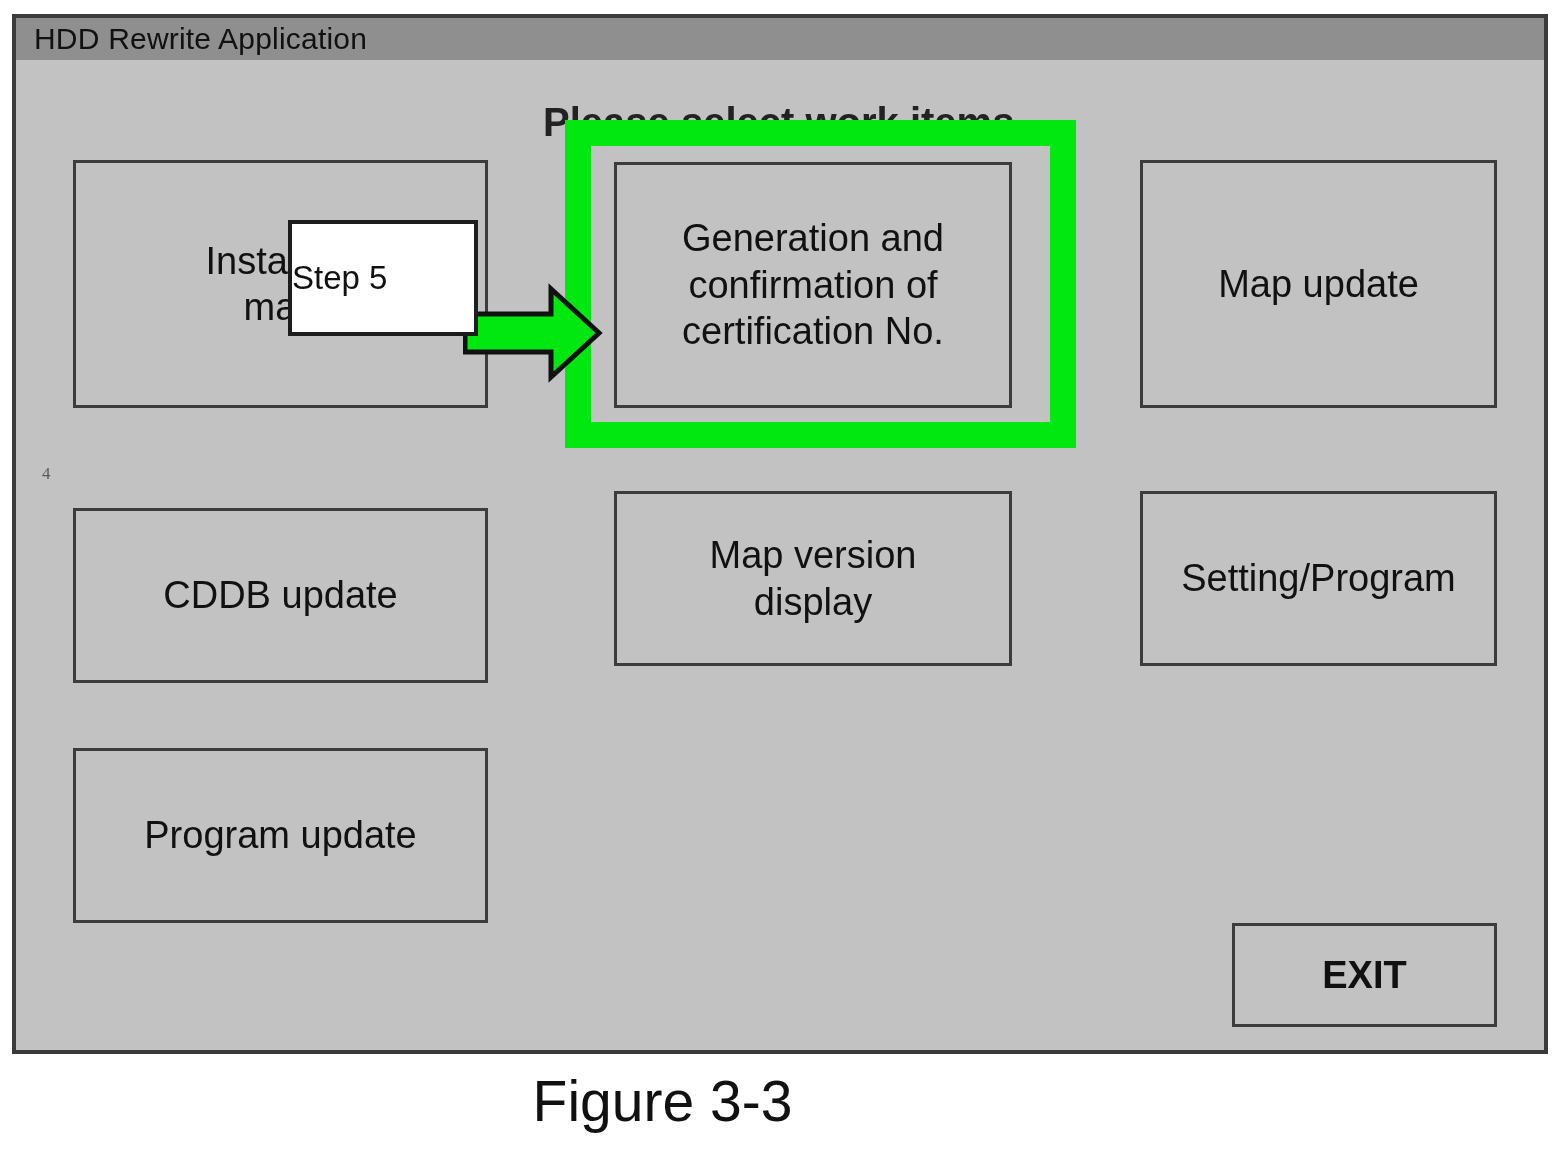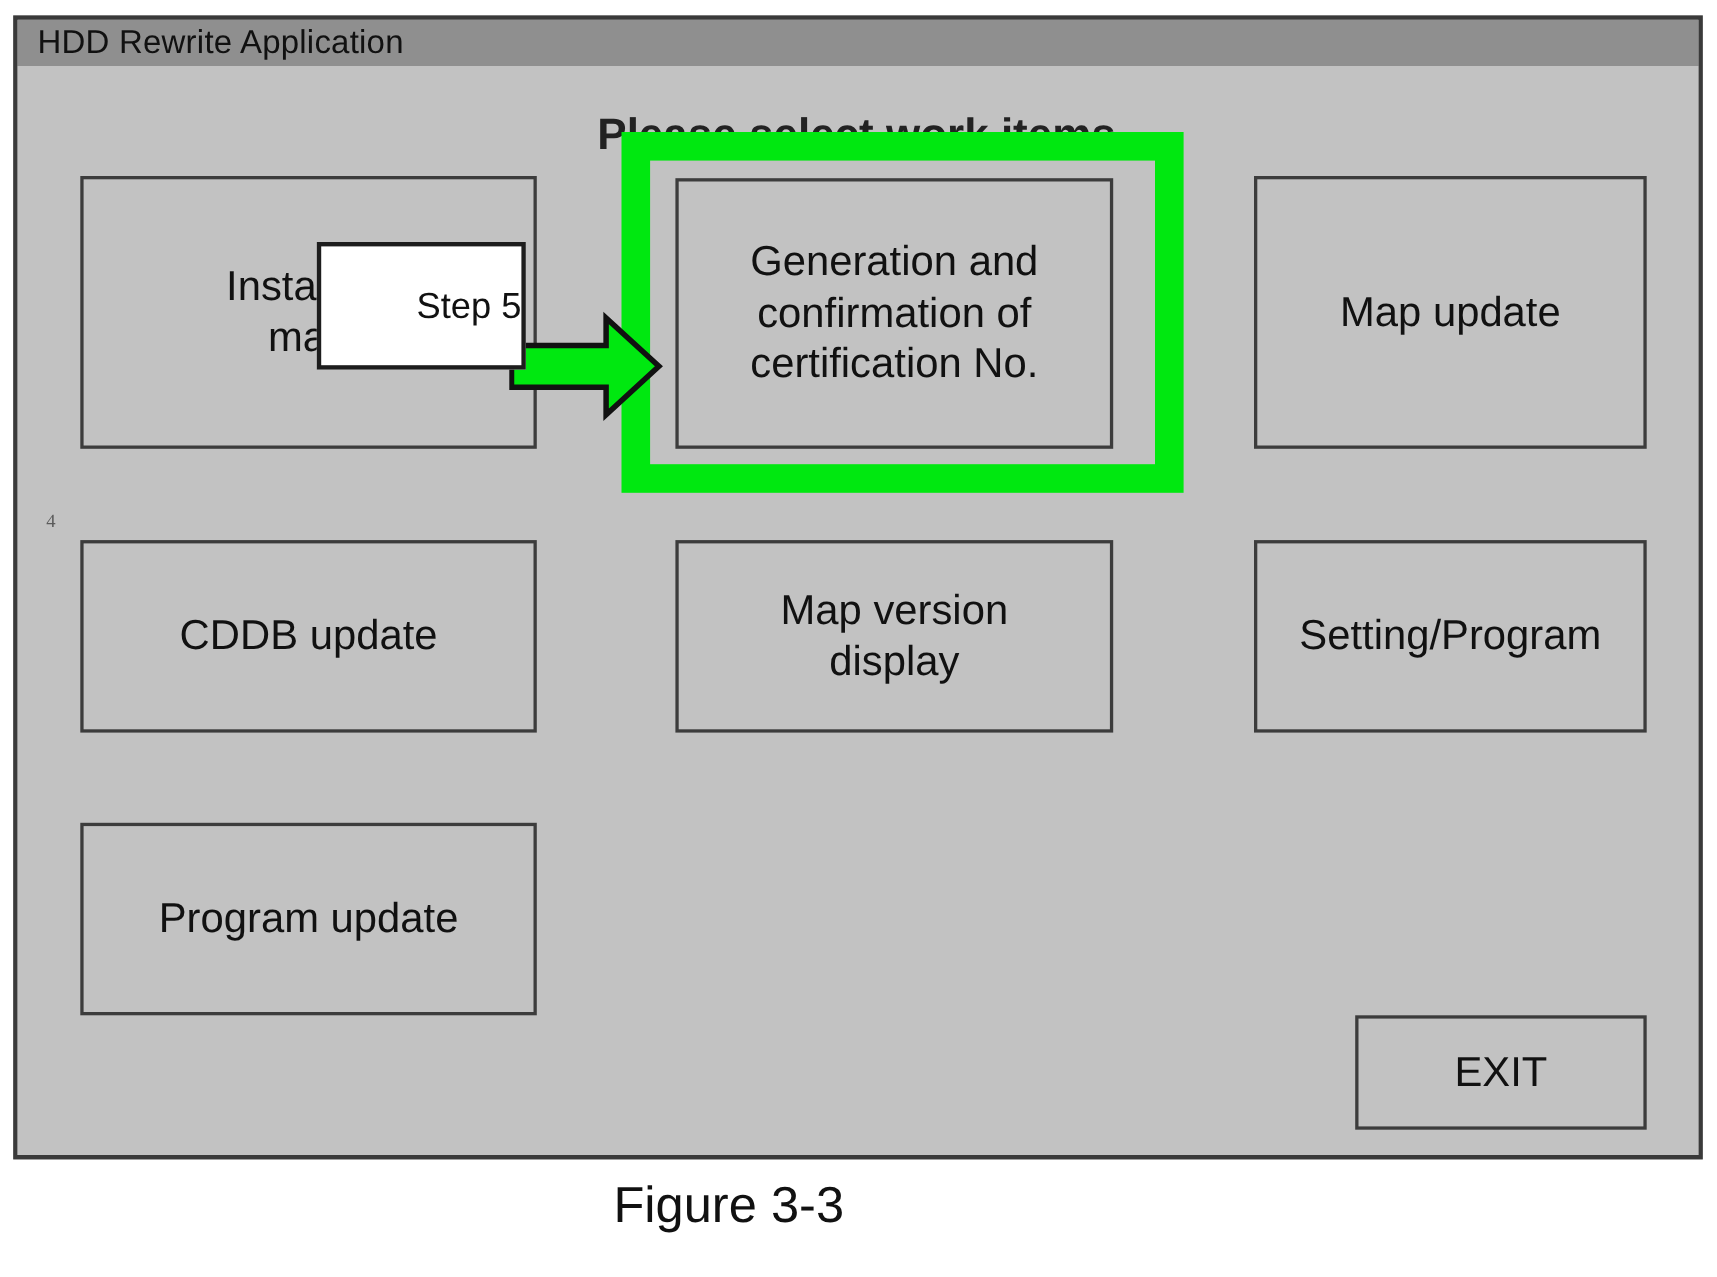--- a/index.html
+++ b/index.html
@@ -88,25 +88,25 @@
   }
   .work-button .btn-label {
     display: block;
     white-space: pre-line;
   }
 
   
   #btn-installing-map   { left: 57px;   top: 100px; width: 415px;  height: 248px; }
   #btn-generation       { left: 598px;  top: 102px; width: 398px;  height: 246px; text-align: center; }
   #btn-map-update       { left: 1124px; top: 100px; width: 357px;  height: 248px; }
-  #btn-cddb-update      { left: 57px;   top: 431px; width: 415px;  height: 175px; }
+  #btn-cddb-update      { left: 57px;   top: 448px; width: 415px;  height: 175px; }
   #btn-map-version      { left: 598px;  top: 431px; width: 398px;  height: 175px; }
   #btn-setting-history  { left: 1124px; top: 431px; width: 357px;  height: 175px; }
   #btn-program-update   { left: 57px;   top: 688px; width: 415px;  height: 175px; }
-  #btn-exit             { left: 1216px; top: 863px; width: 265px;  height: 104px; }
+  #btn-exit             { left: 1216px; top: 863px; width: 265px;  height: 104px; font-weight: bold; }
 
   
   #highlight-frame {
     position: absolute;
     left: 549px;
     top: 60px;
     width: 511px;
     height: 328px;
     border: 26px solid #00e810;
     box-sizing: border-box;
@@ -137,34 +137,34 @@
     position: absolute;
     left: 272px;
     top: 160px;
     width: 190px;
     height: 116px;
     background: #ffffff;
     border: 4px solid #1d1d1d;
     box-sizing: border-box;
     display: flex;
     align-items: center;
-    justify-content: flex-end;
+    justify-content: flex-start;
     font-size: 33px;
     color: #111111;
     white-space: nowrap;
   }
 
   
   #figure-caption {
     position: absolute;
     left: 0;
     top: 1068px;
     width: 1325px;
     text-align: center;
-    font-size: 46px;
+    font-size: 57px;
     color: #111111;
   }
 </style>
 </head>
 <body>
 
 <div id="app-window">
 
   <div id="title-bar">
     <span id="title-bar-text">HDD Rewrite Application</span>

